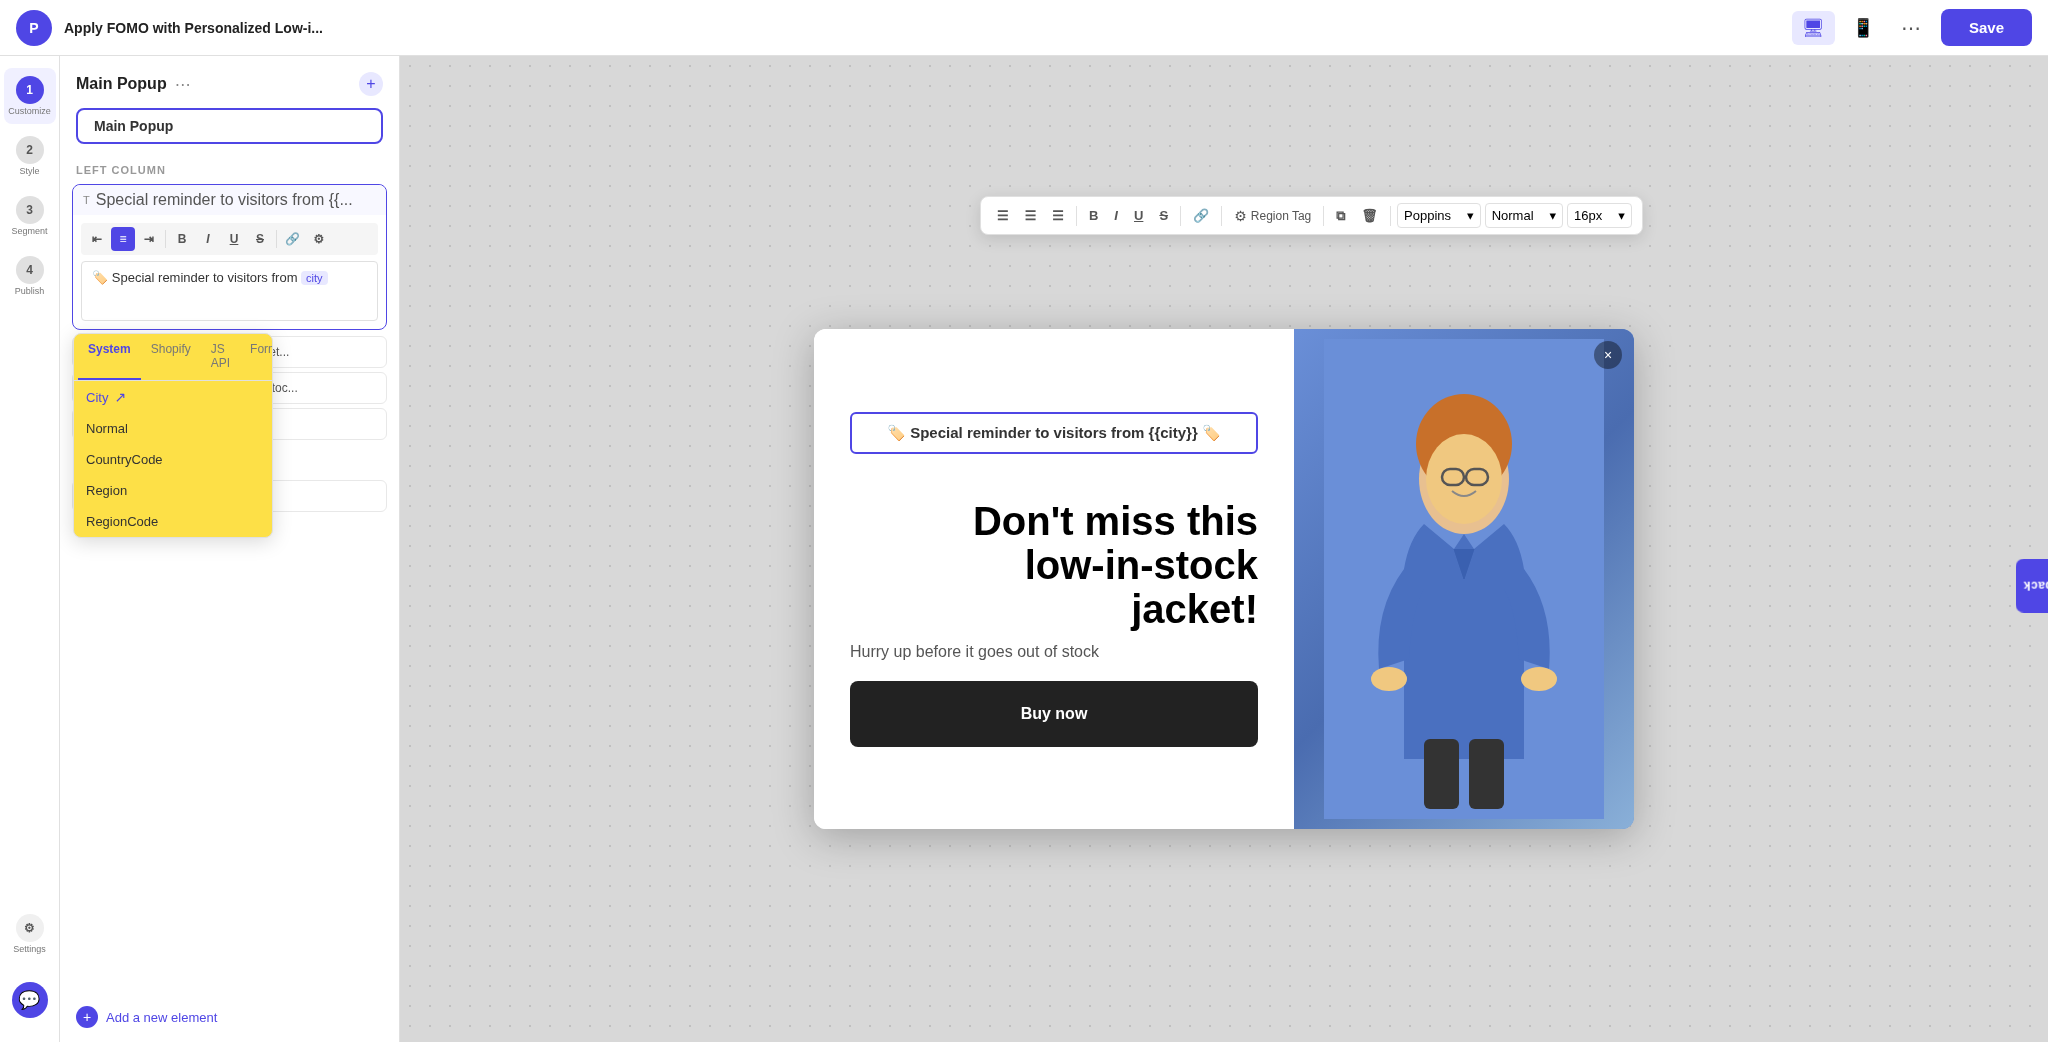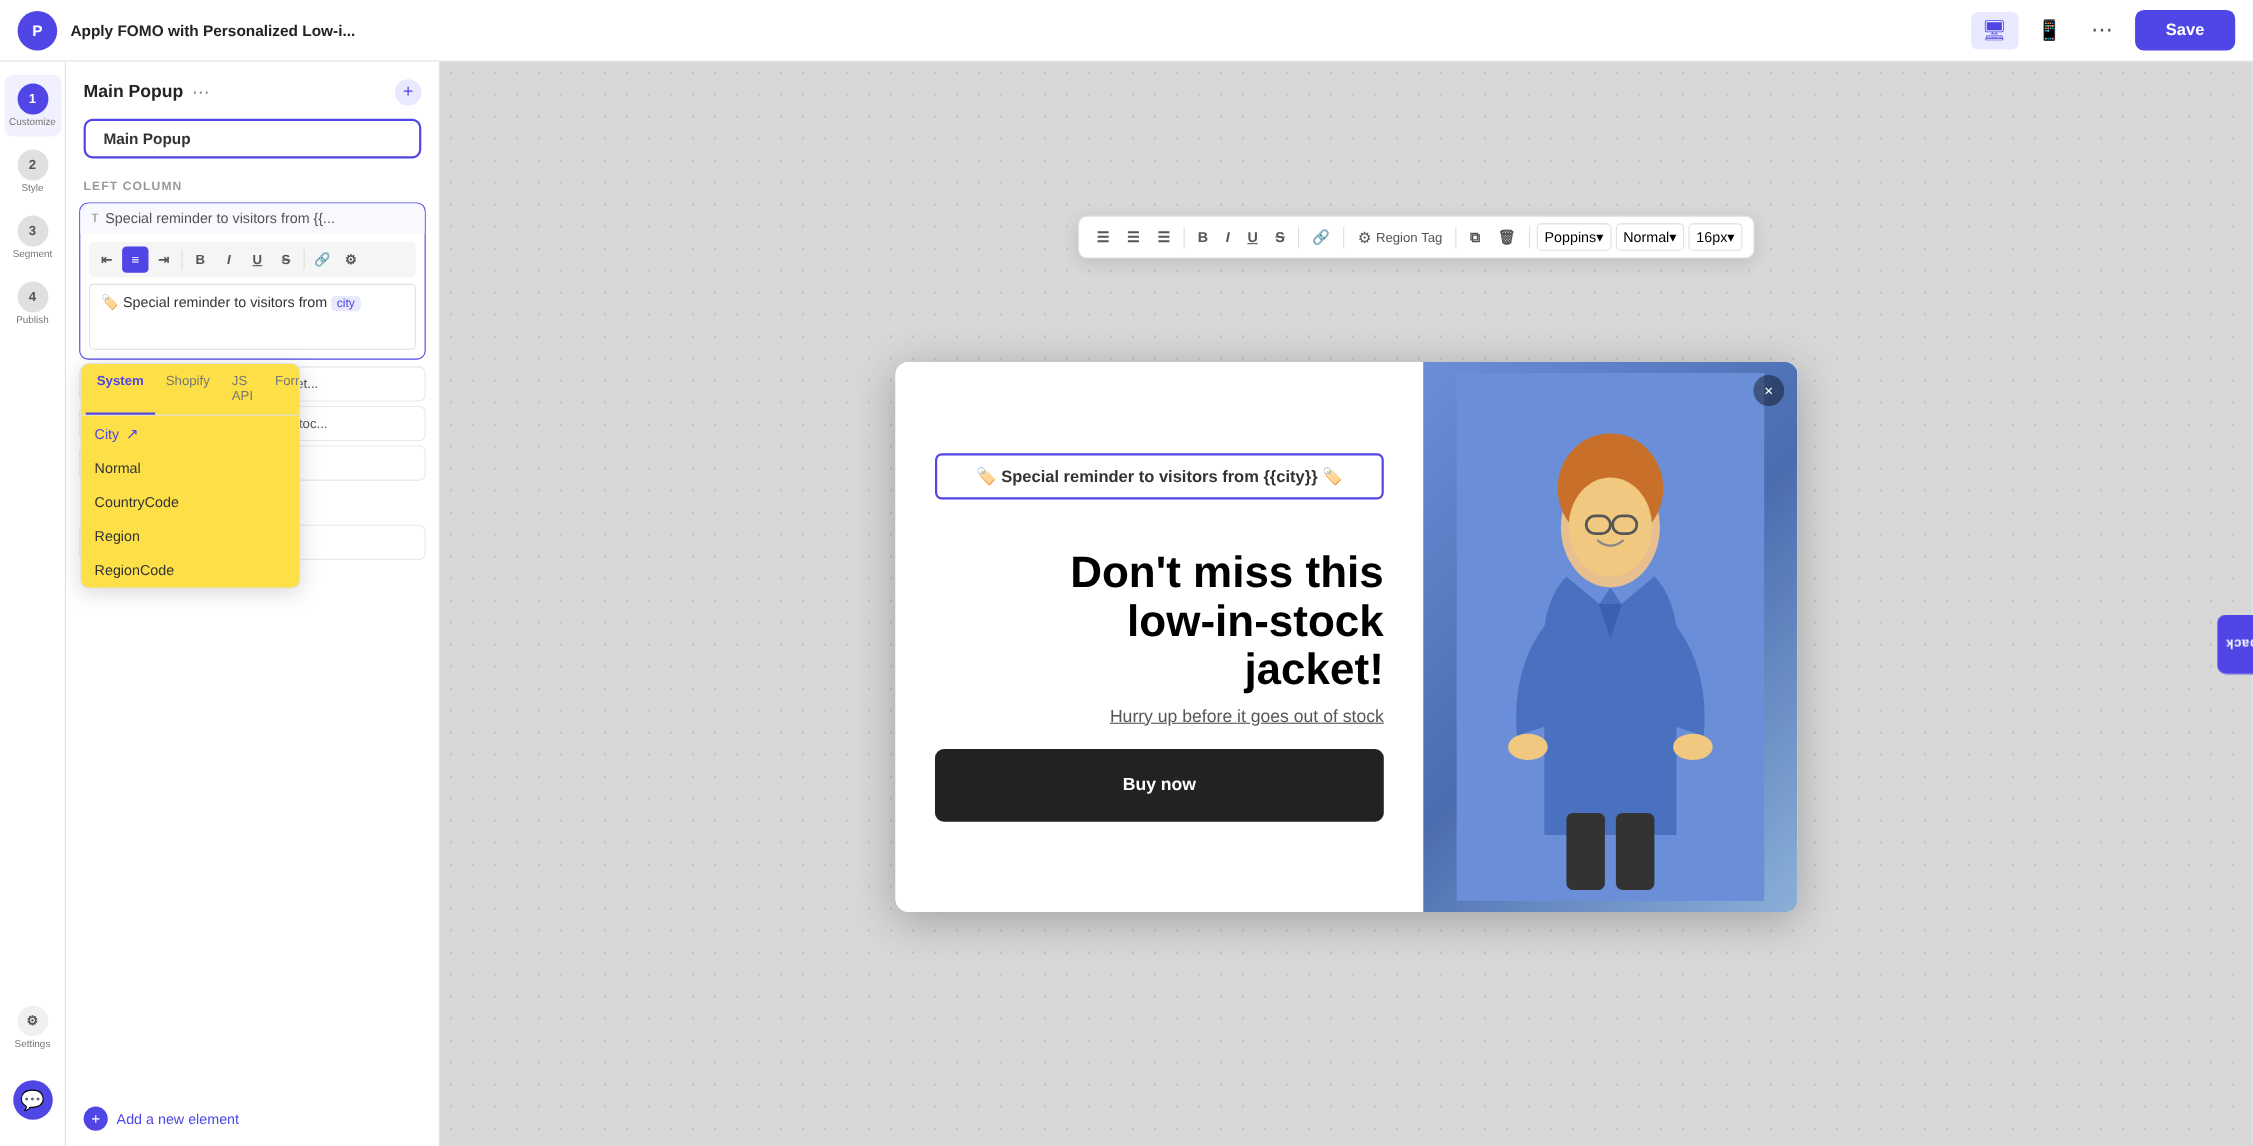--- a/index.html
+++ b/index.html
@@ -178,21 +178,21 @@
       border: 2px solid #4f46e5; border-radius: 6px; padding: 10px 14px;
       font-size: 15px; font-weight: 600; color: #333; text-align: center; margin-bottom: 16px;
       display: inline-block; width: 100%;
     }
     .popup-heading {
       font-size: 40px; font-weight: 900; color: #000000; text-align: right; line-height: 1.1;
       margin-bottom: 12px;
       margin-top: 29px;
     }
     .popup-subtext {
-      font-size: 16px; color: #555; text-align: right; margin-bottom: 20px; text-decoration: underline;
+      font-size: 16px; color: #555; text-align: left; margin-bottom: 20px;
     }
     .popup-btn {
       background: #222; color: #fff; border: none; border-radius: 8px;
       padding: 24px; font-size: 16px; font-weight: 600; cursor: pointer; width: 100%;
     }
     .popup-right {
       width: 340px; background: #5a7fc0; overflow: hidden;
     }
     .popup-right-placeholder {
       width: 100%; height: 100%;
@@ -211,21 +211,21 @@
       position: absolute; top: 140px; left: 580px; background: #fff;
       border: 1px solid #e0e0e0; border-radius: 8px; box-shadow: 0 4px 16px rgba(0,0,0,0.12);
       display: flex; align-items: center; padding: 6px 10px; gap: 4px; z-index: 200; flex-wrap: wrap;
     }
     .rich-toolbar-btn {
       border: none; background: none; cursor: pointer; padding: 4px 6px; border-radius: 4px;
       font-size: 13px; color: #555; font-weight: 700; display: flex; align-items: center;
     }
     .rich-toolbar-select {
       border: 1px solid #e0e0e0; border-radius: 4px; padding: 4px 6px; font-size: 13px;
-      background: #fff; cursor: pointer; display: flex; align-items: center; gap: 0;
+      background: #fff; cursor: pointer; display: flex; align-items: center; gap: 16px;
     }
     .rich-toolbar-separator { width: 1px; height: 20px; background: #e0e0e0; margin: 0 2px; }
     .smart-tag-btn {
       display: flex; align-items: center; gap: 4px; background: none; border: none;
       cursor: pointer; font-size: 12px; color: #555; padding: 4px 6px; border-radius: 4px;
     }
     .smart-tag-icon { font-size: 14px; }
 
     
     .feedback-tab {
@@ -290,21 +290,21 @@
       <span class="left-panel-more">⋯</span>
       <div class="left-panel-add">+</div>
     </div>
     <button class="main-popup-btn">Main Popup</button>
 
     <div class="section-label">LEFT COLUMN</div>
 
     <div class="element-card active">
       <div class="element-card-header">
         <span class="element-type-icon">T</span>
-        <span style="font-size:13px">Special reminder to visitors from {{...</span>
+        <span style="font-size:16px">Special reminder to visitors from {{...</span>
       </div>
       <div class="element-card-body">
 
         <div class="fmt-toolbar">
           <button class="fmt-btn" title="Align Left">⇤</button>
           <button class="fmt-btn active" title="Align Center">≡</button>
           <button class="fmt-btn" title="Align Right">⇥</button>
           <div class="fmt-separator"></div>
           <button class="fmt-btn" style="font-weight:900">B</button>
           <button class="fmt-btn" style="font-style:italic">I</button>

